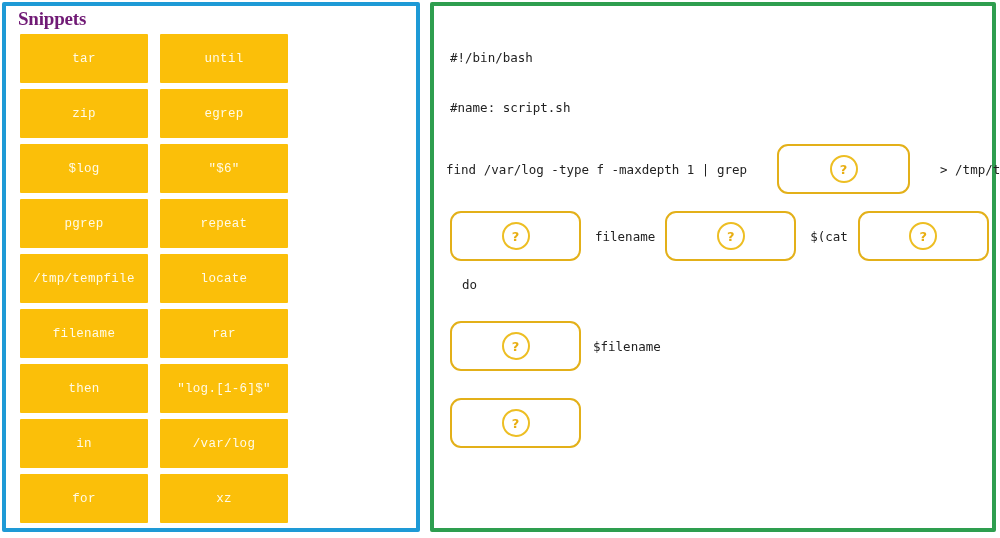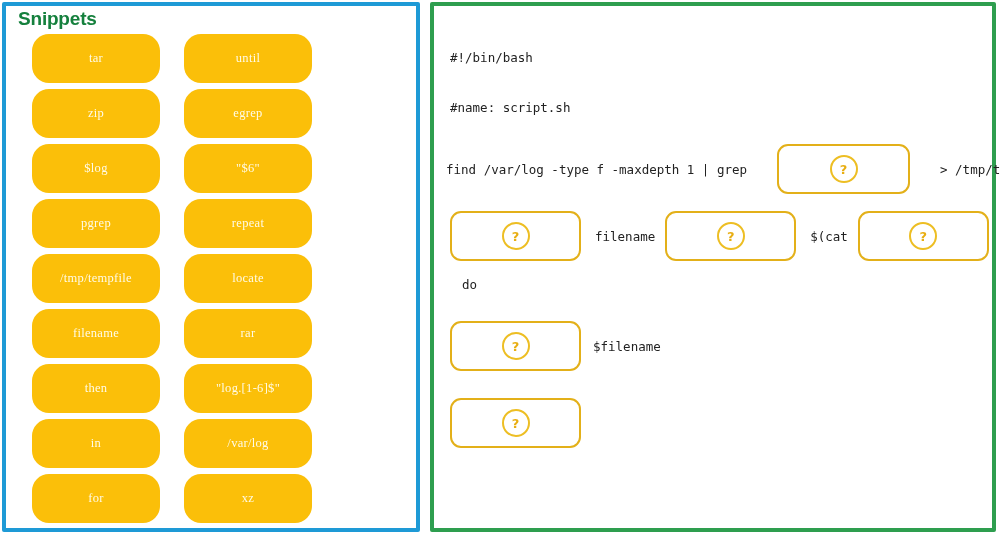--- a/index.html
+++ b/index.html
@@ -30,44 +30,44 @@
     border: 4px solid #1e9ad6;
     background: #ffffff;
     border-radius: 2px;
   }
   .snippets-title {
     position: absolute;
     left: 12px;
     top: 2px;
     font-size: 19px;
     font-weight: bold;
-    color: #15803d;
+    color: #701a75;
     letter-spacing: -0.2px;
-    font-family: Liberation Sans, sans-serif;
+    font-family: Liberation Serif, serif;
   }
   .snippets-grid {
     position: absolute;
     left: 6px;
     top: 28px;
     width: 398px;
     display: flex;
     flex-wrap: wrap;
   }
   .snippet-tile {
     box-sizing: border-box;
     width: 128px;
     height: 49px;
-    margin: 0 4px 6px 20px;
+    margin: 0 4px 6px 8px;
     background: #fbbf09;
-    border-radius: 17px;
+    border-radius: 1px;
     display: flex;
     align-items: center;
     justify-content: center;
     color: #fffbe8;
-    font-family: Liberation Serif, serif;
+    font-family: Liberation Mono, monospace;
     font-size: 12.5px;
     letter-spacing: 0.3px;
     user-select: none;
   }
 
   
   .script-panel {
     position: absolute;
     left: 430px;
     top: 2px;

